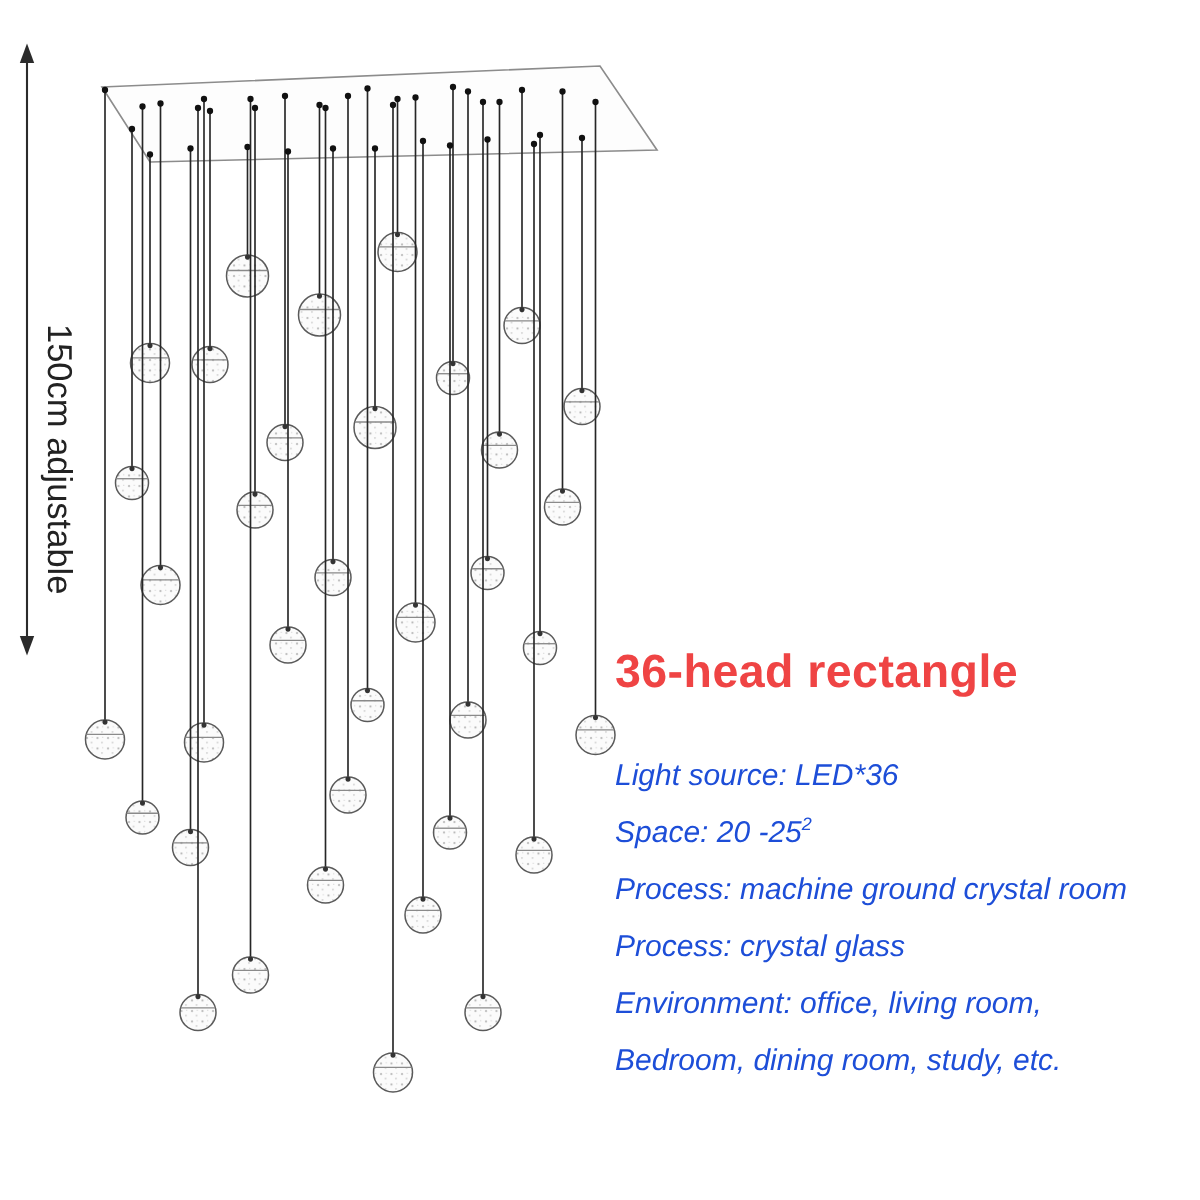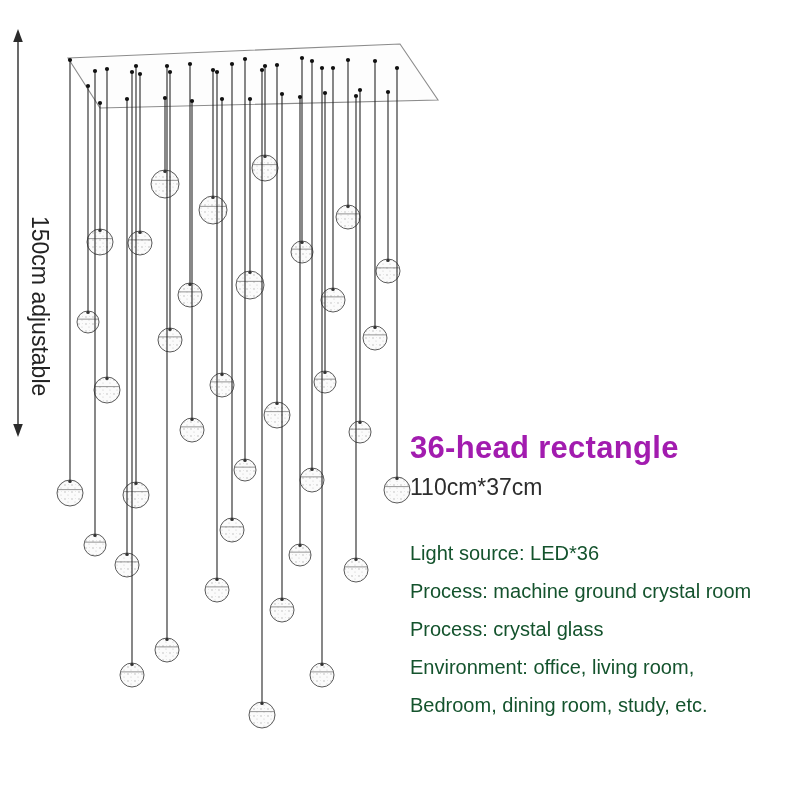--- a/index.html
+++ b/index.html
@@ -5,25 +5,25 @@
   html,body{margin:0;padding:0;background:#ffffff;}
   .page{
     position:relative;width:800px;height:800px;background:#ffffff;
     font-family:"Liberation Sans", sans-serif;overflow:hidden;
   }
   svg.illustration{position:absolute;left:0;top:0;}
   .info{
     position:absolute;left:410px;top:430px;width:384px;color:#383838;
   }
   .title{
-    font-size:31px;font-weight:bold;color:#a21caf;letter-spacing:.3px;
+    font-size:31px;font-weight:bold;color:#ef4444;letter-spacing:.3px;
     line-height:36px;
   }
   .size{font-size:23px;color:#2d2d2d;margin-top:6px;line-height:30px;}
-  .specs{margin-top:32px;font-size:20px;line-height:38px;color:#14532d;}
+  .specs{margin-top:32px;font-size:20px;line-height:38px;color:#1d4ed8;font-style:italic;}
   .spec sup{font-size:12px;line-height:0;}
 </style>
 </head>
 <body>
 
 <div class="page">
 
   <svg class="illustration" width="800" height="800" viewBox="0 0 800 800">
     <defs>
       <pattern id="speckle" width="7" height="7" patternUnits="userSpaceOnUse">
@@ -294,24 +294,26 @@
           <circle cx="262" cy="70" r="2.1" fill="#111"></circle>
           <circle cx="262" cy="715" r="13" fill="url(#speckle)" stroke="#5a5a5a" stroke-width="1"></circle>
           <line x1="249.52" y1="711.62" x2="274.48" y2="711.62" stroke="#8a8a8a" stroke-width="0.9"></line>
           <circle cx="262" cy="703.4" r="1.7" fill="#333"></circle>
         </g>
       </g>
   </svg>
 
   <div class="info">
     <div class="title">36-head rectangle</div>
-    <div class="size">110cm*37cm</div>
     <div class="specs">
       <div class="spec">
         <span>Light source: LED*36</span>
+      </div>
+      <div class="spec">
+        <span>Space: 20 -25</span><sup>2</sup>
       </div>
       <div class="spec">
         <span>Process: machine ground crystal room</span>
       </div>
       <div class="spec">
         <span>Process: crystal glass</span>
       </div>
       <div class="spec">
         <span>Environment: office, living room,</span>
       </div>

